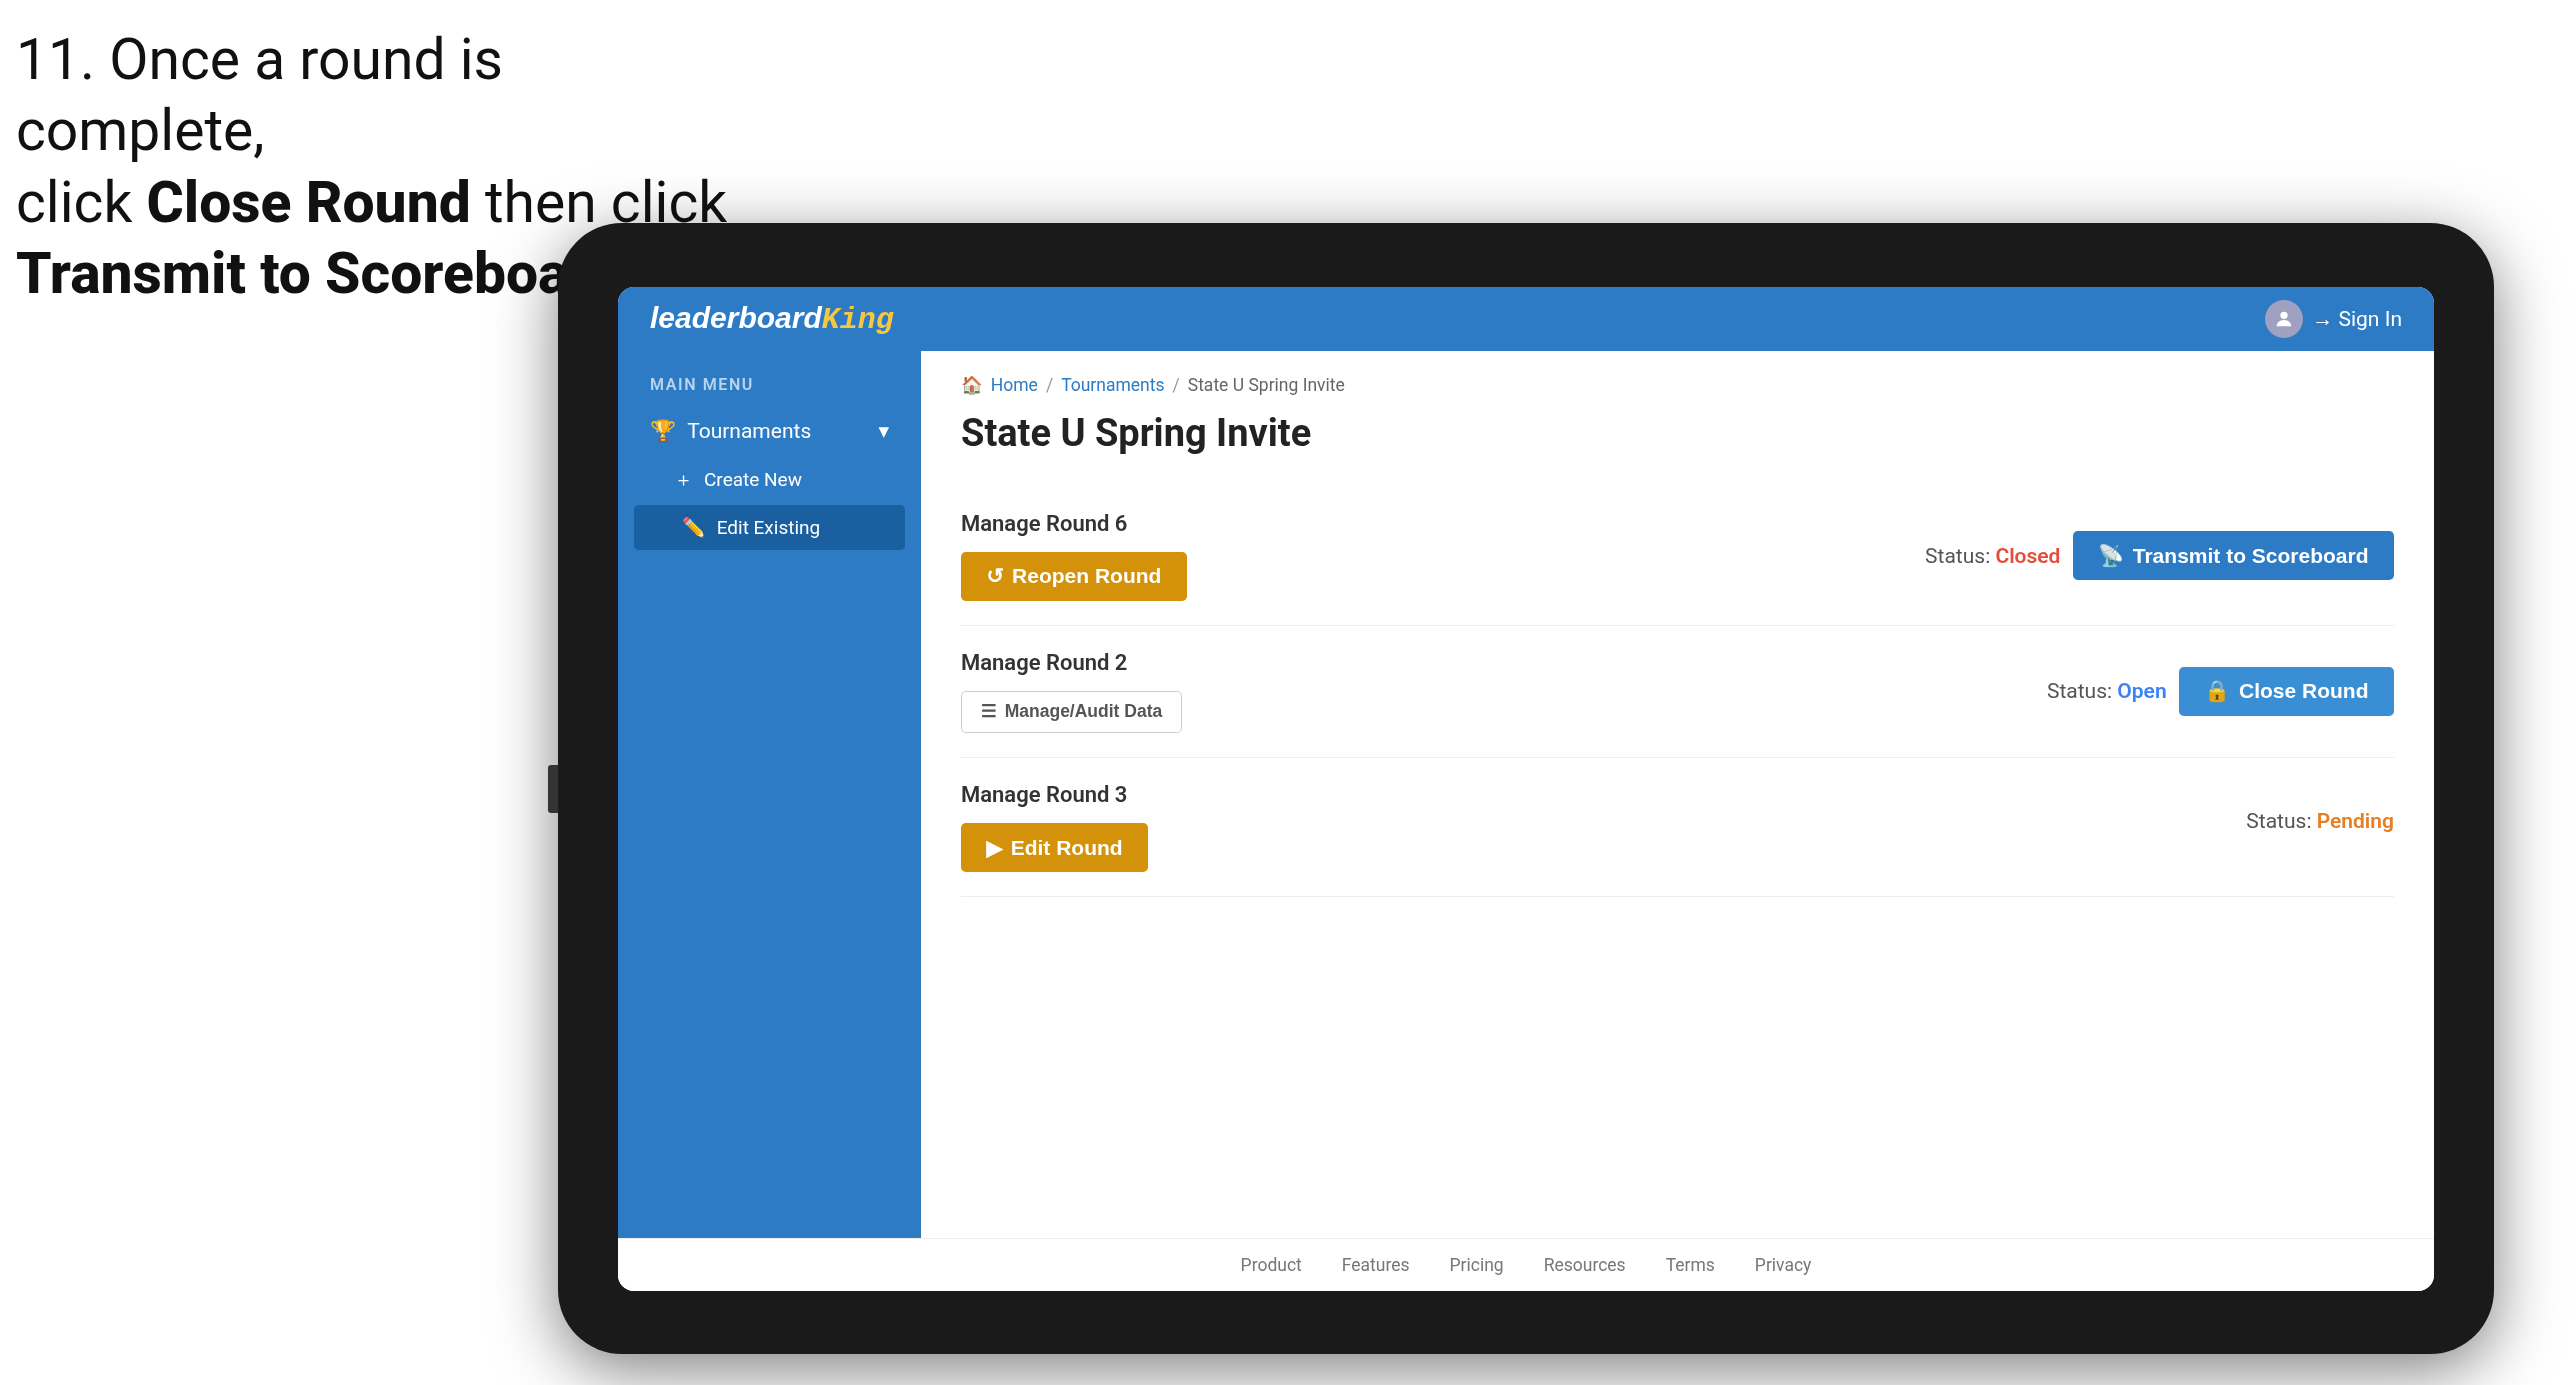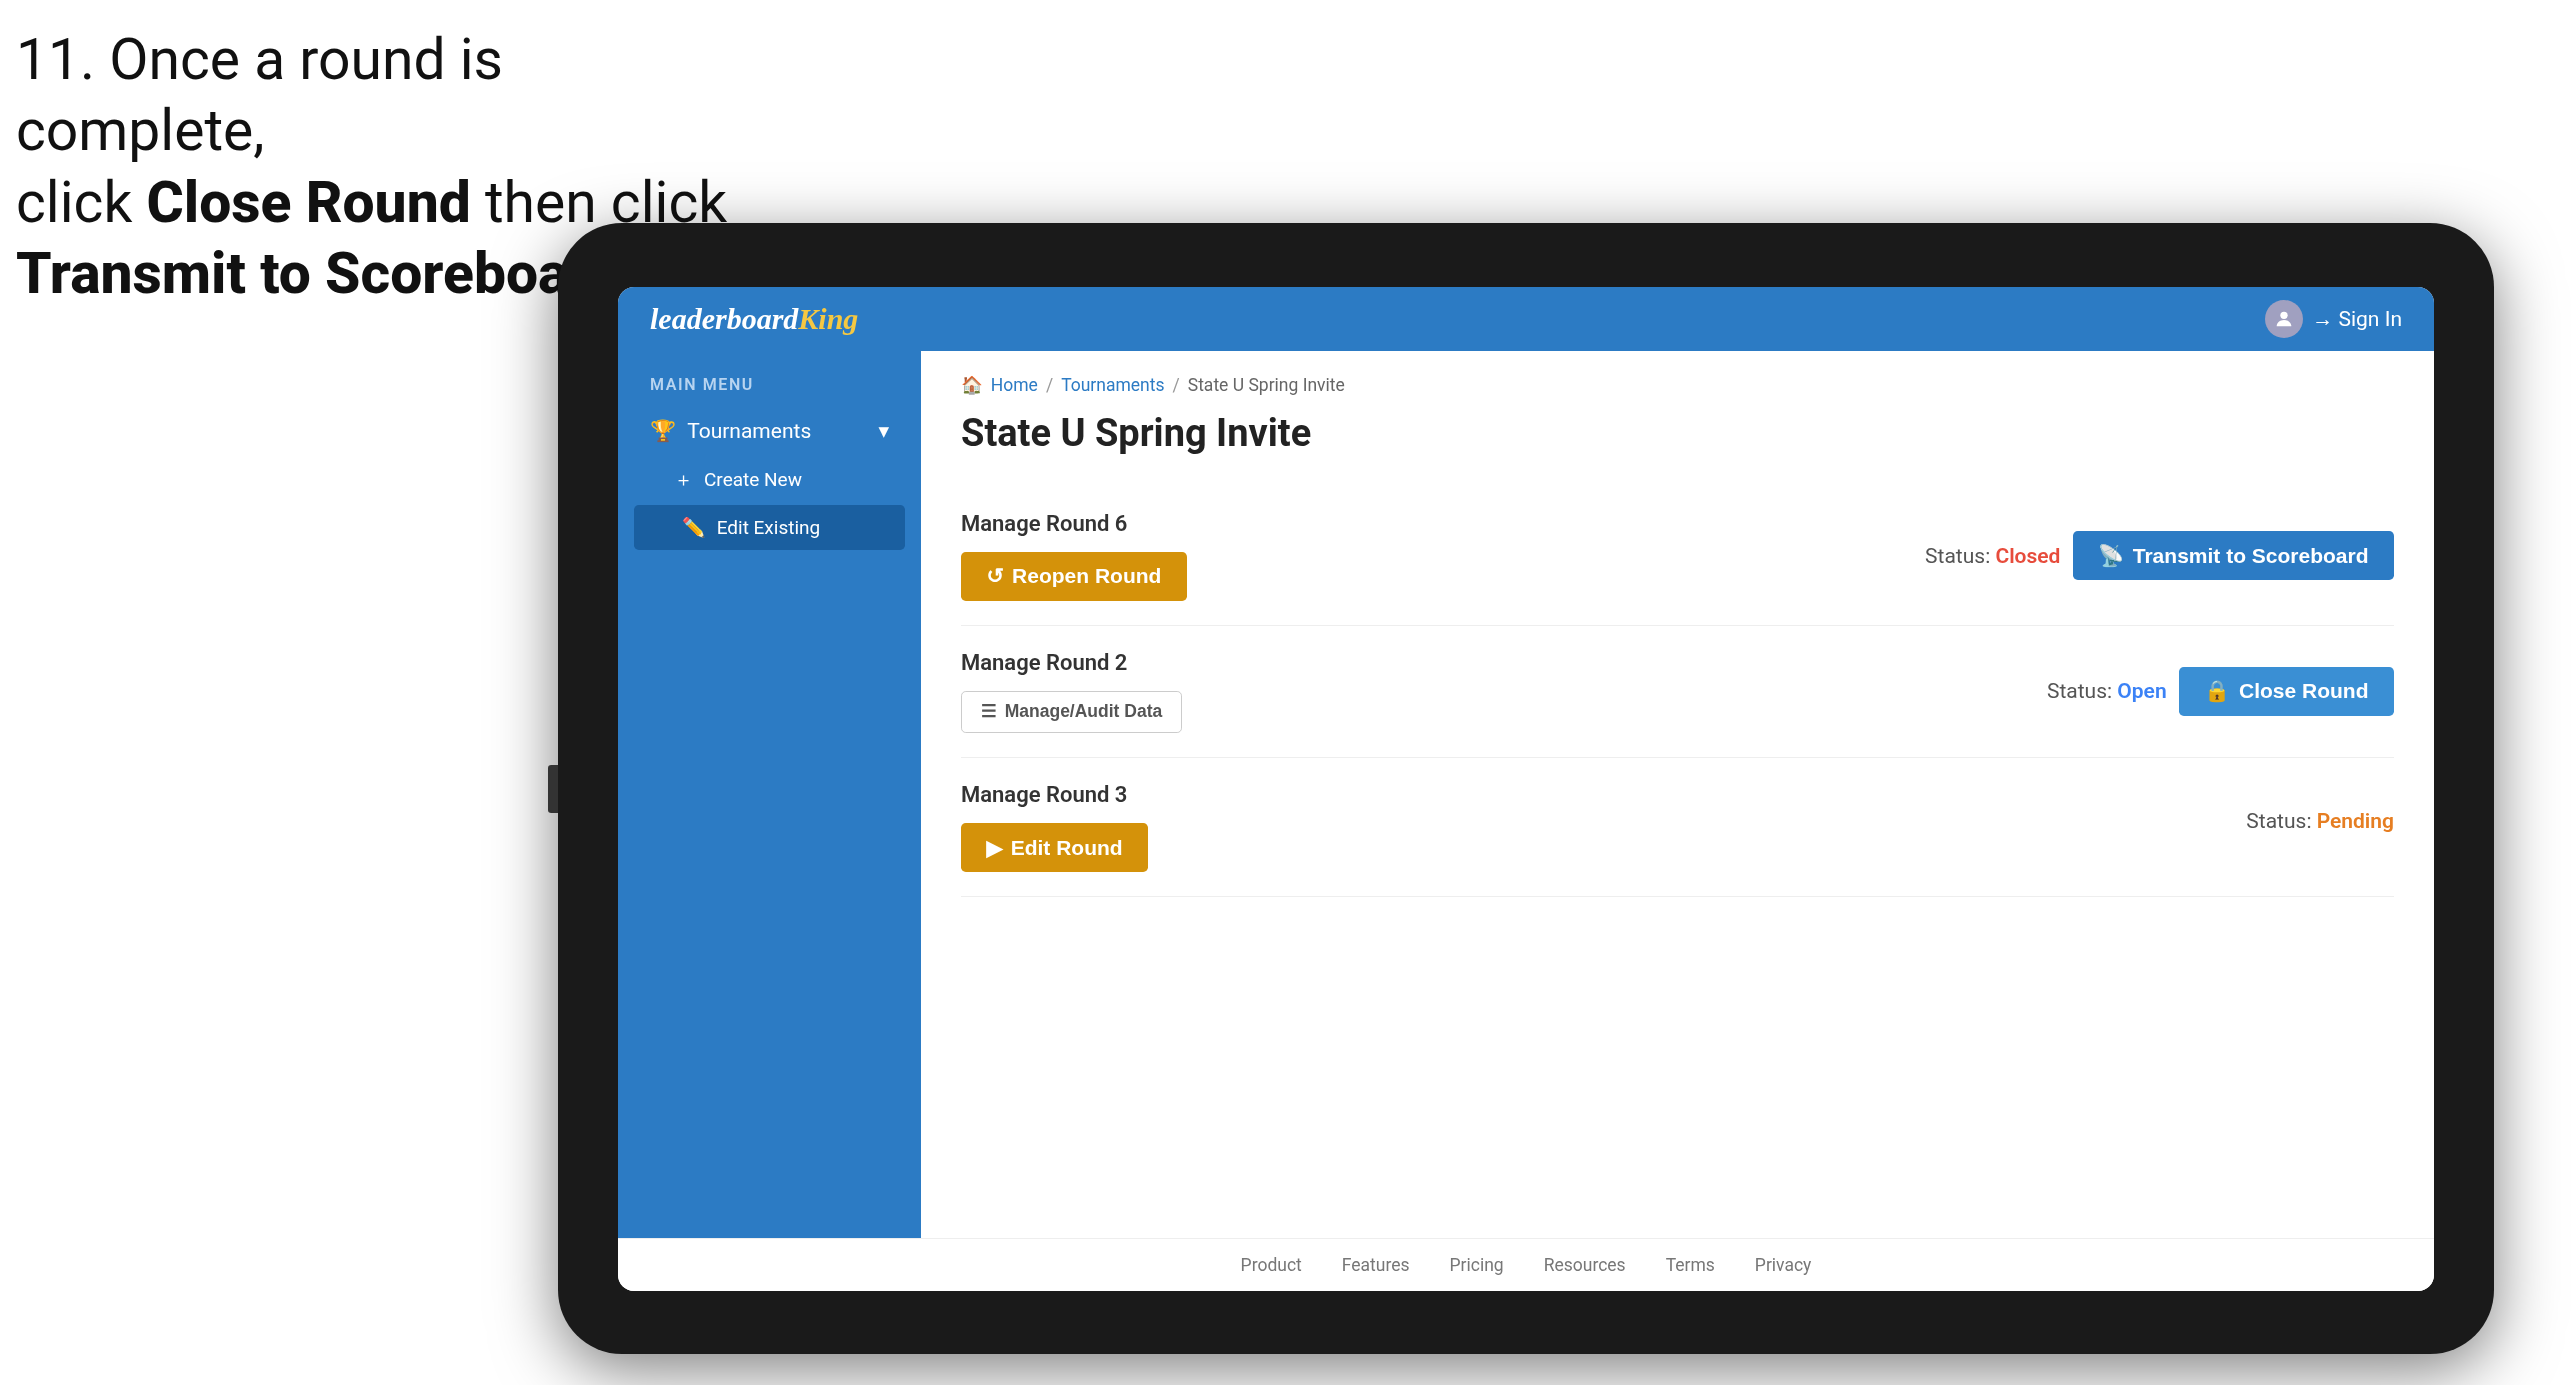--- a/index.html
+++ b/index.html
@@ -77,21 +77,21 @@
       align-items: center;
     }
 
     .logo-text {
       font-size: 30px;
       font-weight: 700;
       color: white;
     }
     .logo-text span {
       font-style: italic;
-      font-family: Liberation Serif, serif;
+      font-family: Liberation Mono, monospace;
       color: #f5c842;
     }
 
     .sign-in-area {
       display: flex;
       align-items: center;
       gap: 9.6px;
       color: white;
       font-size: 21px;
     }
@@ -322,21 +322,21 @@
 </svg>
 
 <div class="tablet-shell">
   <div class="tablet-side-btn"></div>
 
   <div class="tablet-screen">
 
     <div class="top-bar">
       <div class="logo-area">
         <div class="logo-text">
-          <span style="font-style:italic; font-family: Liberation Serif, serif; color: white; margin-top: 47px;">leaderboard</span><span>King</span>
+          <span style="font-style:italic; font-family: Liberation Sans, sans-serif; color: white; margin-top: 47px;">leaderboard</span><span>King</span>
         </div>
       </div>
       <div class="sign-in-area">
         <div class="avatar-icon">
           <svg width="22" height="22" viewBox="0 0 24 24" fill="white">
             <circle cx="12" cy="8" r="4"></circle>
             <path d="M4 20c0-4 3.6-7 8-7s8 3 8 7" fill="white"></path>
           </svg>
         </div>
         <span>→ Sign In</span>

